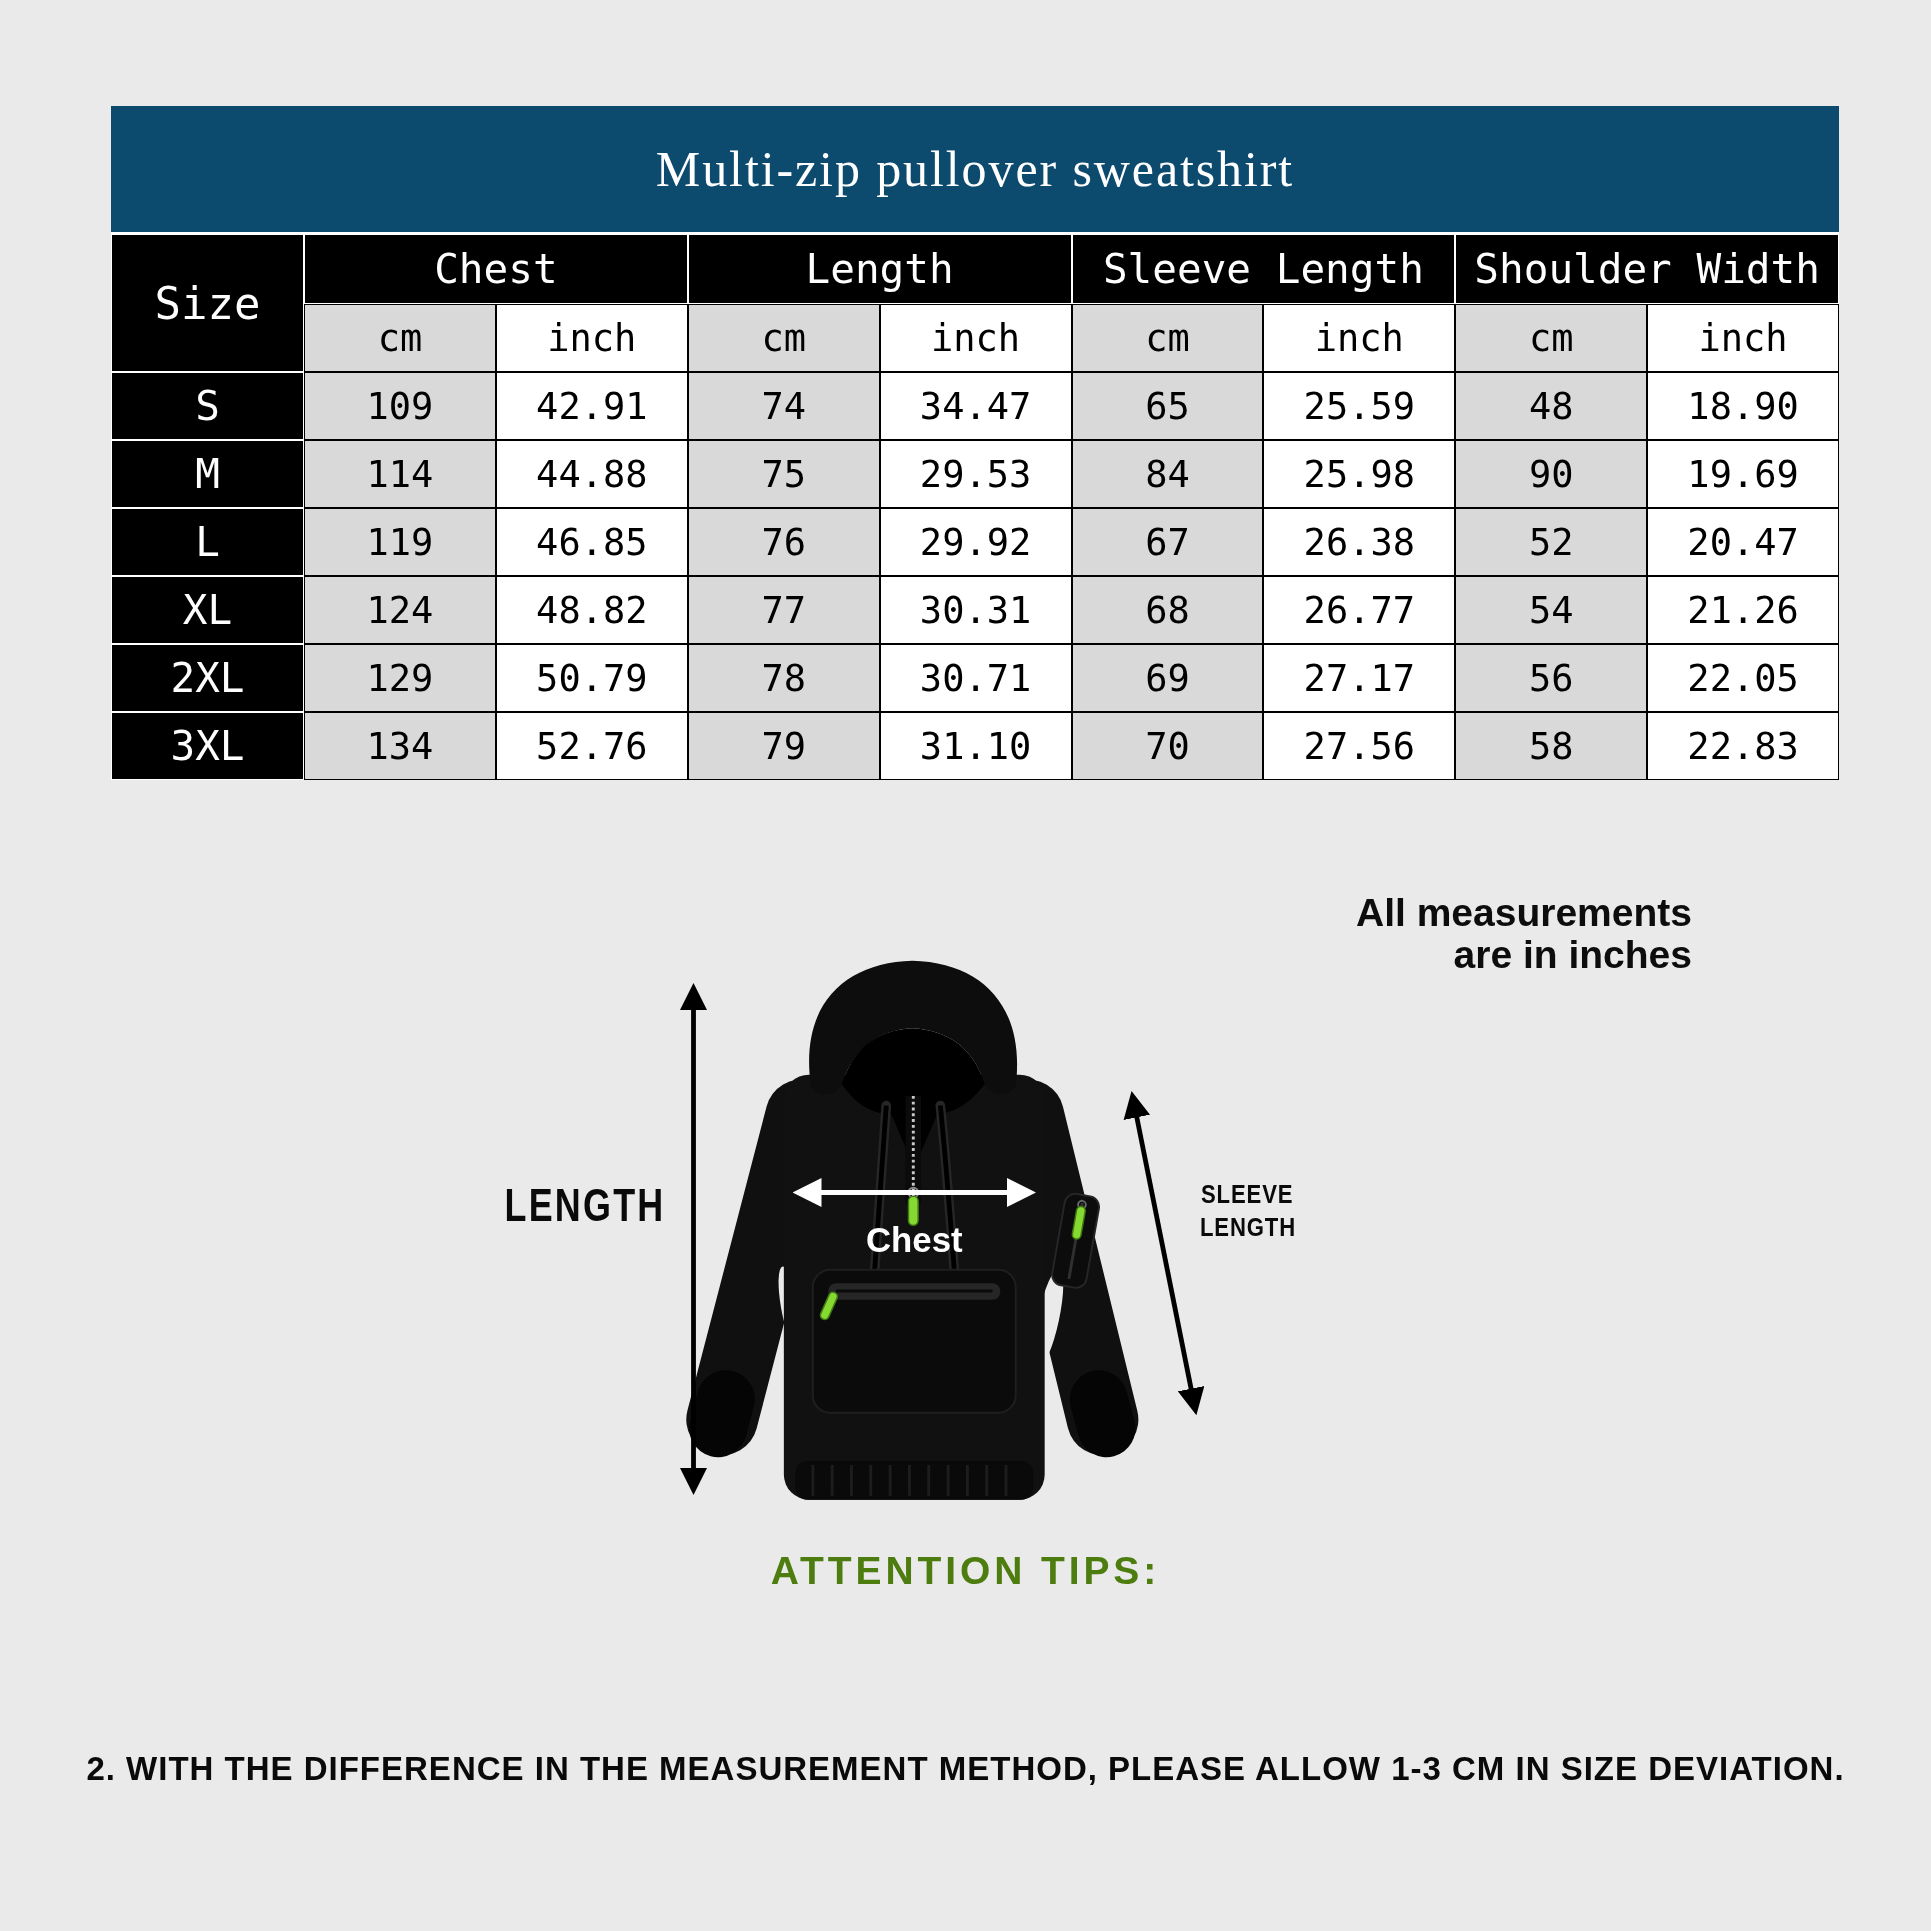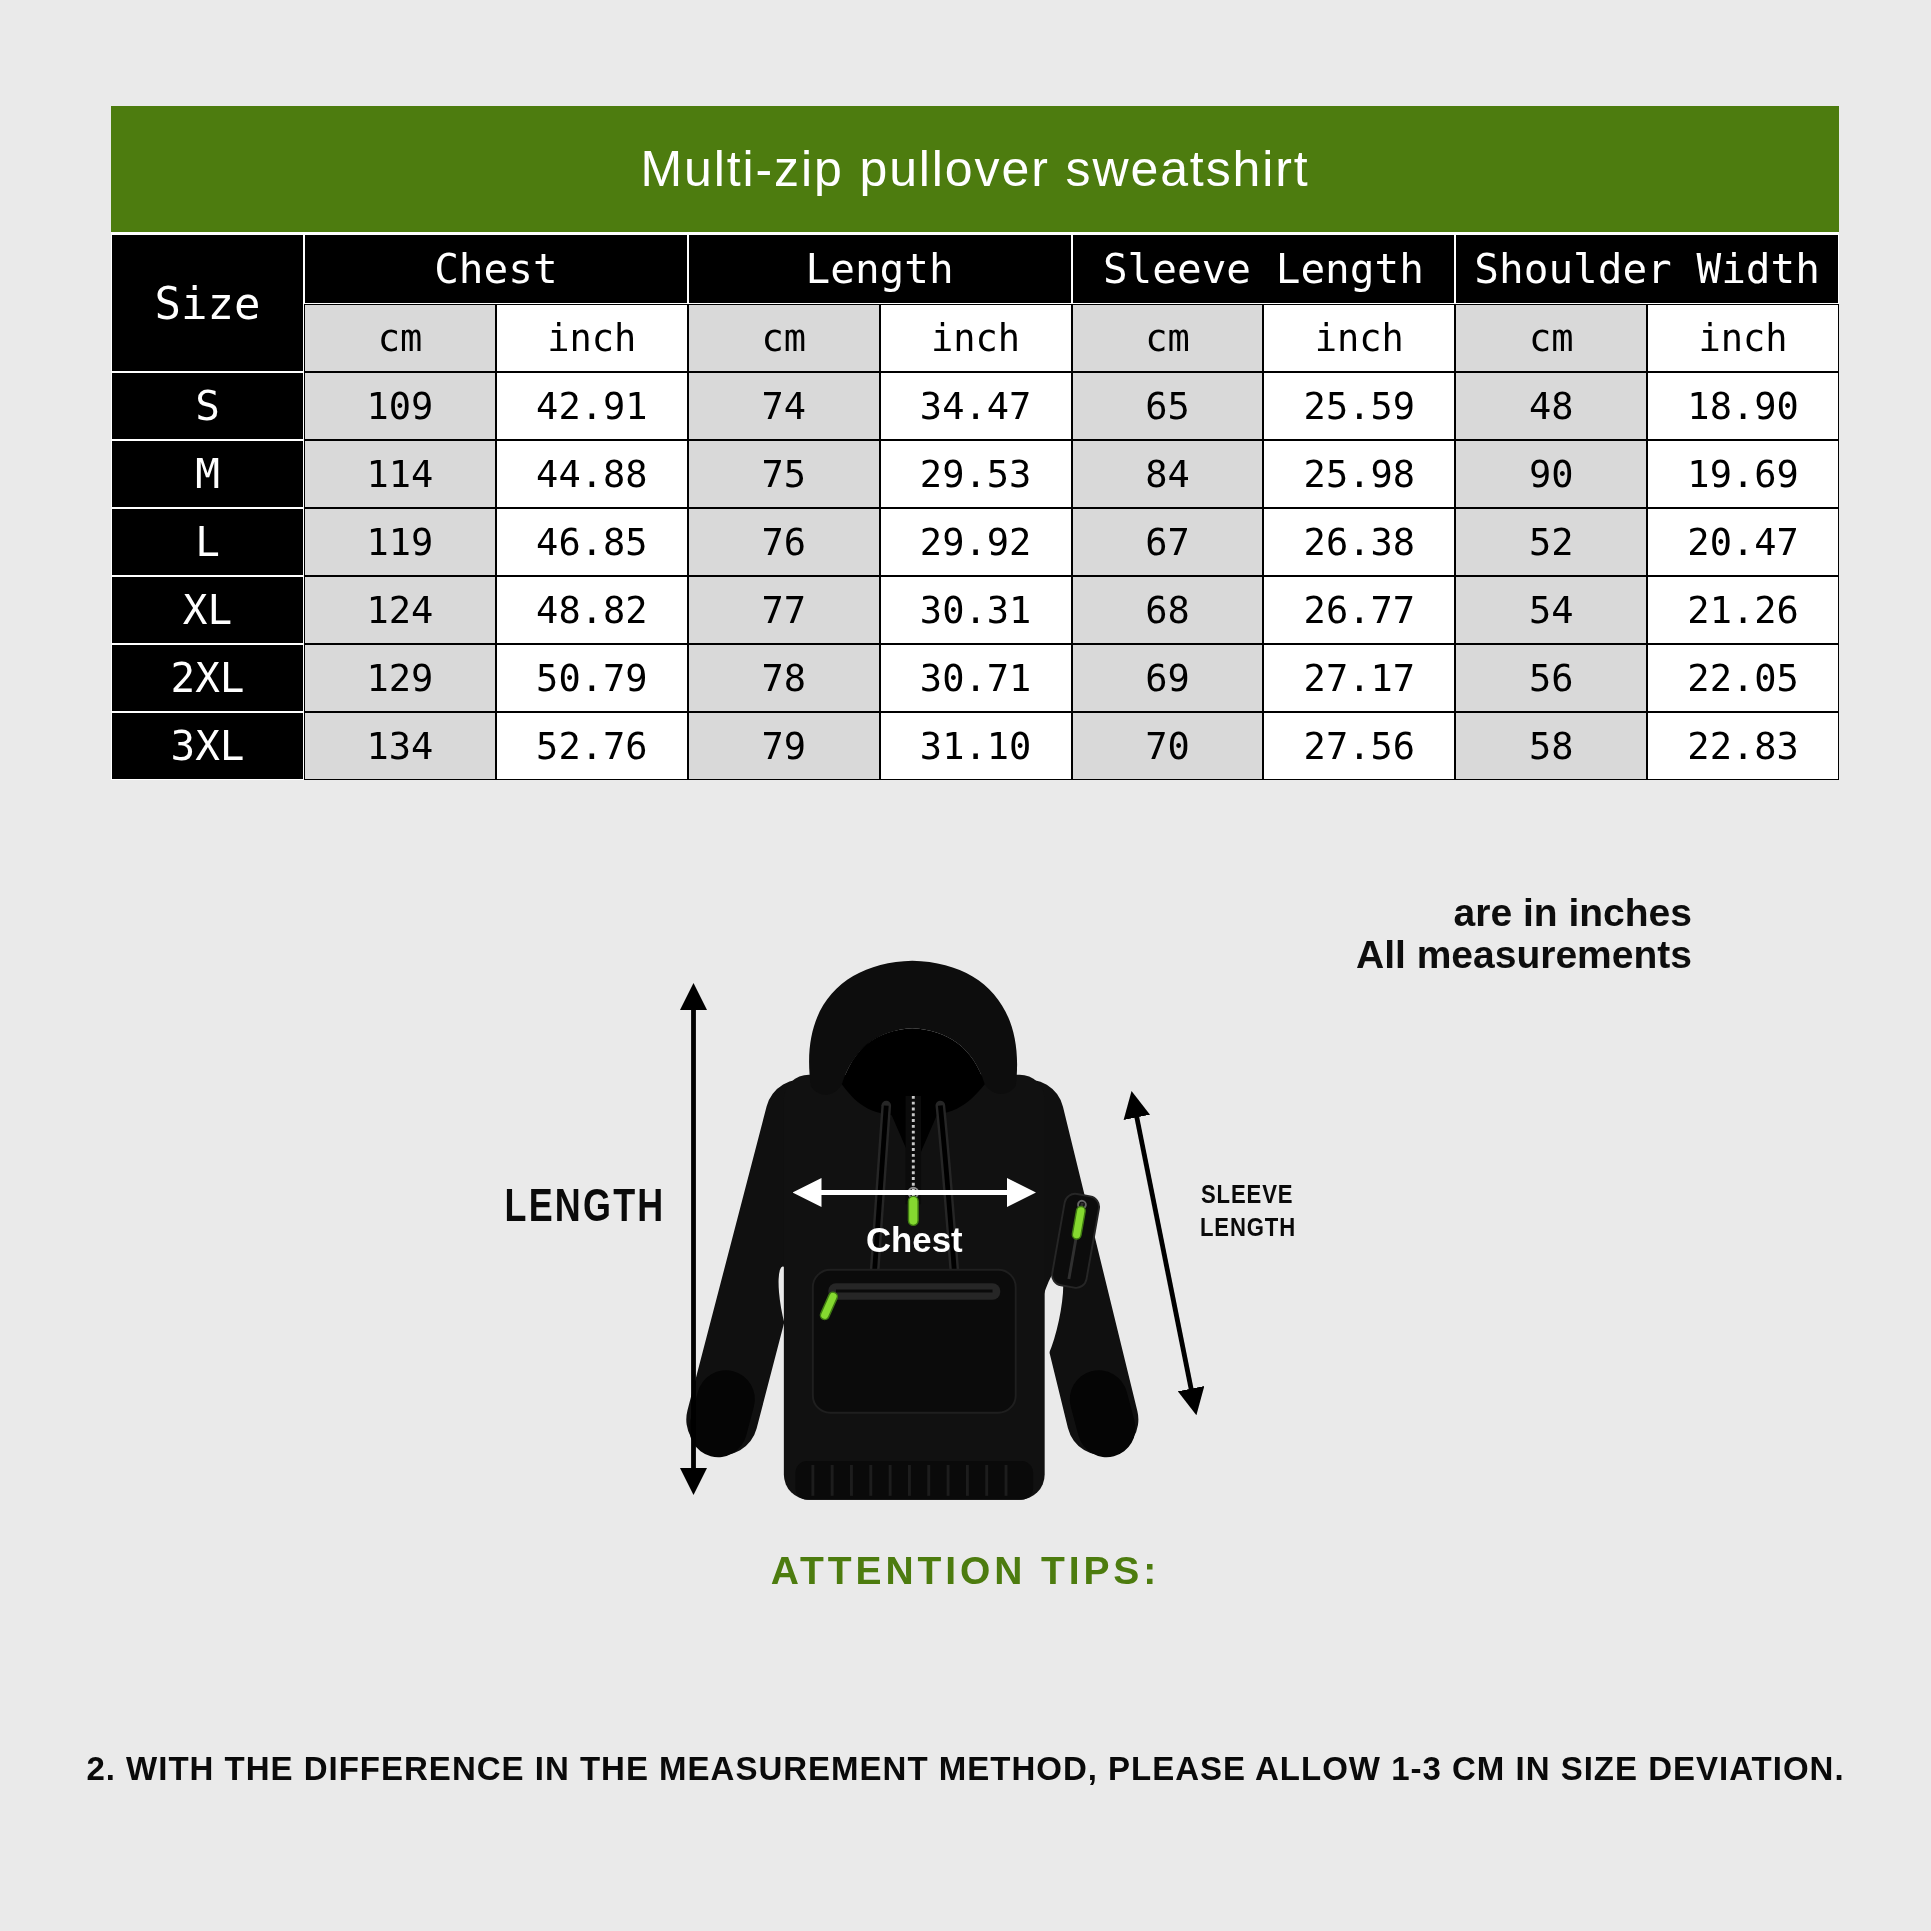--- a/index.html
+++ b/index.html
@@ -6,23 +6,23 @@
   body{
     width:1931px;height:1931px;position:relative;overflow:hidden;
     background:#eaeaea;
     font-family:"Liberation Sans", sans-serif;
   }
   .page{position:absolute;inset:0;background:#eaeaea;}
 
   
   .chart{position:absolute;left:111px;top:106px;width:1728px;}
   .chart-title{
-    background:#4d7c0f;color:#fff;height:126px;
+    background:#0c4a6e;color:#fff;height:126px;
     display:flex;align-items:center;justify-content:center;
-    font-family:Liberation Sans, sans-serif;
+    font-family:Liberation Serif, serif;
     font-size:50px;letter-spacing:1.9px;
     border-bottom:2.9px solid #fff;
   }
   table.size-table{
     width:100%;border-collapse:separate;border-spacing:0;table-layout:fixed;
     font-family:"DejaVu Sans Mono", monospace;color:#000;
   }
   .size-table col.size-col{width:193px;}
   .size-table th,.size-table td{text-align:center;vertical-align:middle;padding:0;font-weight:normal;}
   .size-table .dark{background:#000;color:#fff;border:1.9px solid #fff;}
@@ -173,22 +173,22 @@
             <td class="cm">70</td>
             <td class="inch">27.56</td>
             <td class="cm">58</td>
             <td class="inch">22.83</td>
           </tr>
         </tbody>
     </table>
   </div>
 
   <div class="note">
+    <div>All measurements</div>
     <div>are in inches</div>
-    <div>All measurements</div>
   </div>
 
   <svg class="hoodie-svg" viewBox="0 0 500 590">
     <defs>
       <marker id="aw" viewBox="0 0 10 10" refX="7" refY="5" markerWidth="6" markerHeight="6" orient="auto-start-reverse">
         <path d="M0,0 L10,5 L0,10 Z" fill="#ffffff"></path>
       </marker>
     </defs>
 
     <line x1="140" y1="170" x2="58" y2="485" stroke="#101010" stroke-width="74" stroke-linecap="round"></line>

